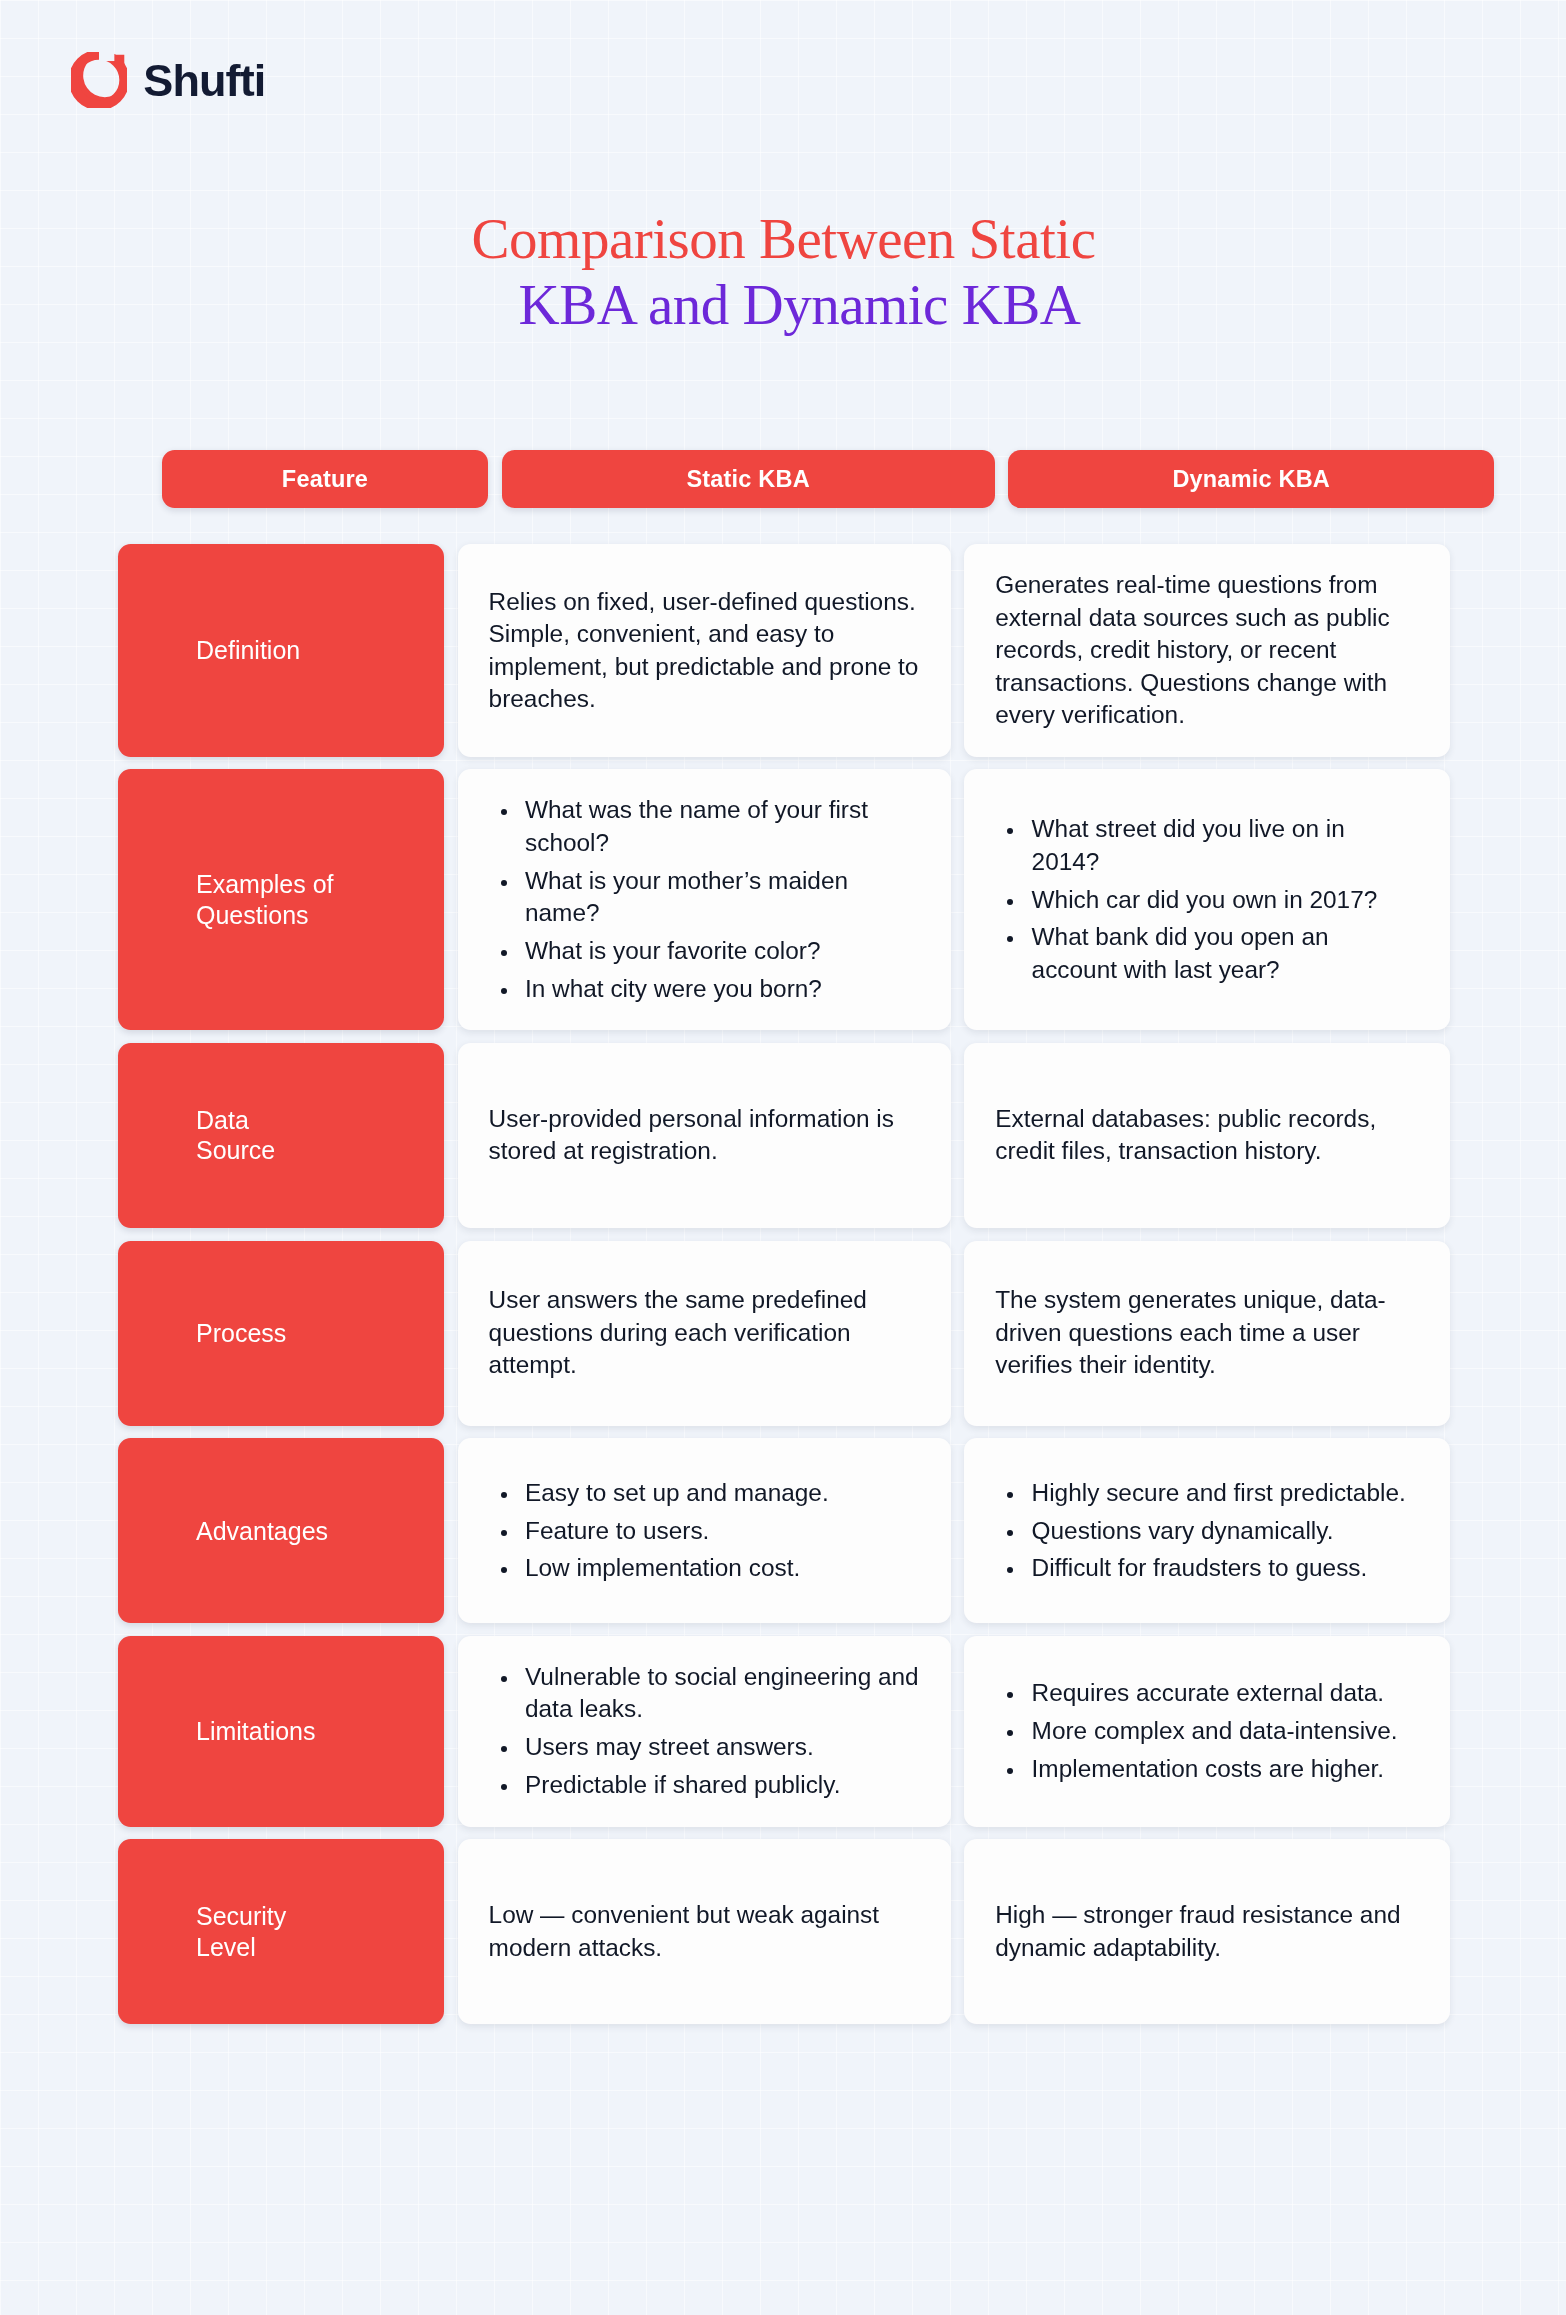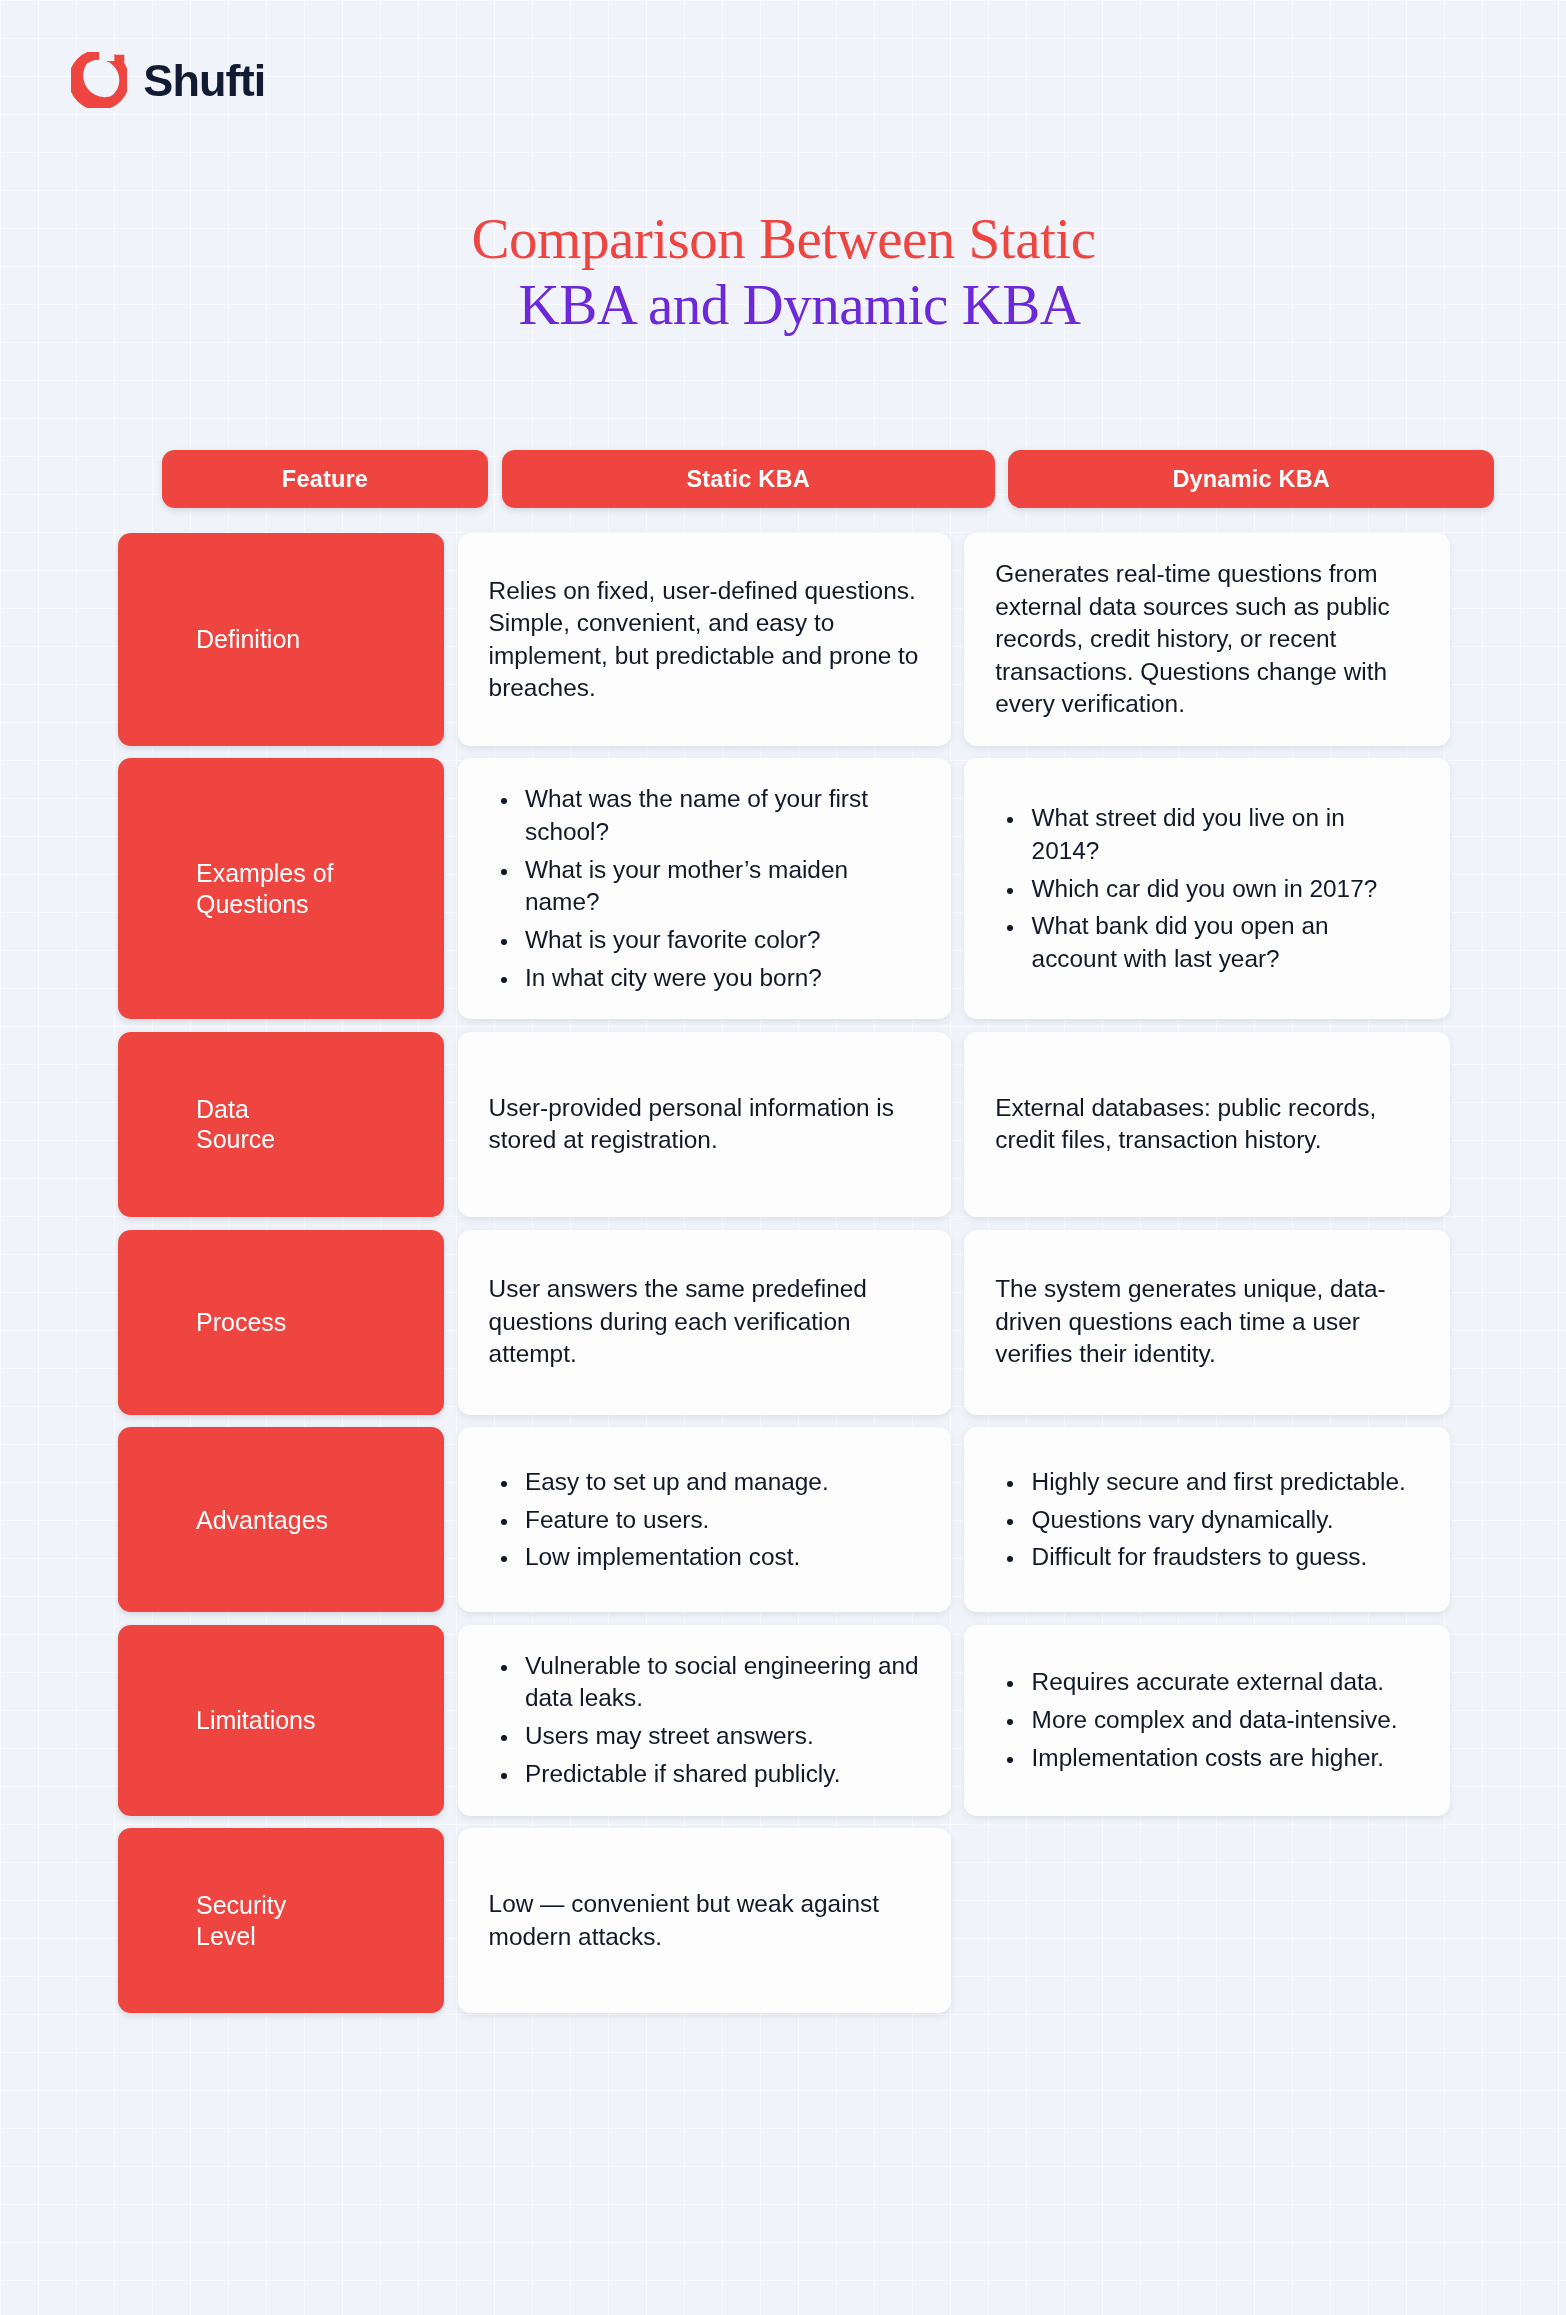--- a/index.html
+++ b/index.html
@@ -83,21 +83,21 @@
     width: 1332px;
     display: flex;
     flex-direction: column;
     gap: 12.7px;
   }
   .row {
     display: grid;
     grid-template-columns: 326px 493px 486px;
     column-gap: 13.6px;
   }
-  .row.header-row { margin-bottom: 0px; padding-left: 44px; }
+  .row.header-row { margin-bottom: 11px; padding-left: 44px; }
 
   .cell {
     border-radius: 12.7px;
     padding: 23.5px 31px;
   }
 
   
   .cell.red {
     background: #ef4540;
     color: #ffffff;
@@ -279,18 +279,21 @@
           </div>
         </div>
         <div class="row body-row">
           <div class="cell red">
             <span class="feature-label">Security
 Level</span>
           </div>
           <div class="cell white">
             <p>Low — convenient but weak against modern attacks.</p>
           </div>
+          <div class="cell white">
+            <p>High — stronger fraud resistance and dynamic adaptability.</p>
+          </div>
         </div>
       </div>
 
   </div>
 </div>
 
 
 </body></html>

